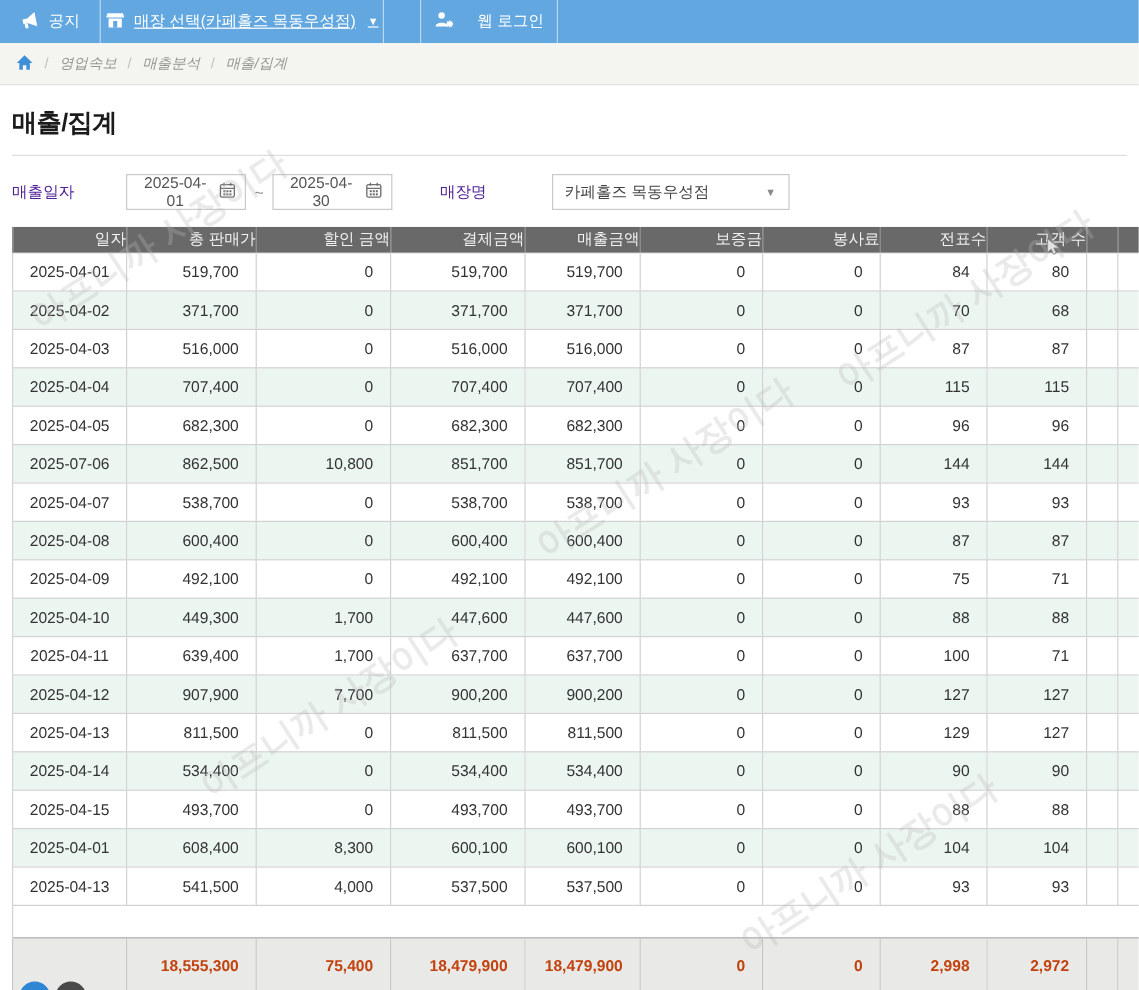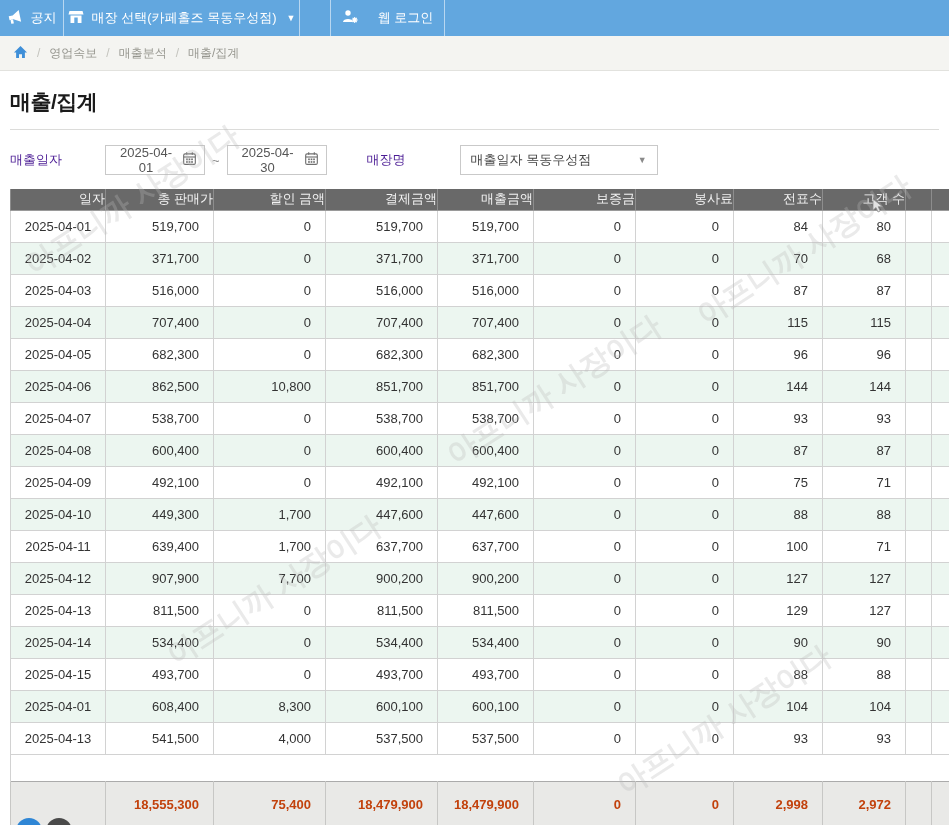--- a/index.html
+++ b/index.html
@@ -22,41 +22,41 @@
     font-size: 13px;
   }
   .tb-item {
     display: flex;
     align-items: center;
     justify-content: center;
     gap: 8px;
     cursor: pointer;
     white-space: nowrap;
   }
-  .tb-notice { width: 64px; border-right: 1px solid rgba(255,255,255,.55); }
-  .tb-store  { width: 236px; border-right: 1px solid rgba(255,255,255,.55); padding: 0 10px; }
+  .tb-notice { width: 84px; border-right: 1px solid rgba(255,255,255,.55); }
+  .tb-store  { width: 236px; border-right: 1px solid rgba(255,255,255,.55); padding: 0 10px; text-decoration: underline; }
   .tb-spacer { width: 30px; }
   .tb-login  { width: 115px; border-left: 1px solid rgba(255,255,255,.55); border-right: 1px solid rgba(255,255,255,.55); gap: 19px; }
   .tb-item svg { flex: 0 0 auto; }
   .caret-down { font-size: 9px; margin-left: 2px; }
 
   
   .breadcrumb {
     height: 35px;
     background: #f4f4f1;
     border-bottom: 1px solid #e2e2de;
     display: flex;
     align-items: center;
     padding: 0 13px;
     gap: 9px;
     font-size: 12px;
     color: #96968f;
   }
   .breadcrumb .sep { color: #c3c3bd; }
-  .crumb { cursor: pointer; }
+  .crumb { cursor: pointer; font-style: italic; }
 
   
   .title-wrap { padding: 17px 10px 0 10px; }
   .page-title { font-size: 21px; font-weight: bold; color: #1b1b1b; letter-spacing: -0.5px; }
   .title-divider { border-bottom: 1px solid #dcdcda; margin: 13px 10px 0 10px; }
 
   
   .filters {
     margin: 15px 0 0 10px;
     height: 30px;
@@ -276,21 +276,21 @@
             <rect x="7.1" y="10.8" width="1.8" height="1.8"></rect>
             <rect x="9.8" y="10.8" width="1.8" height="1.8"></rect>
           </g>
         </svg>
     </span>
   </div>
 
   <span class="f-label f-label-store">매장명</span>
 
   <div class="store-select">
-    <span class="sval">매출일자 목동우성점</span>
+    <span class="sval">카페홀즈 목동우성점</span>
     <span class="arrow">▼</span>
   </div>
 </div>
 
 <div class="table-wrap">
   <table class="grid" id="grid">
       <colgroup>
         <col style="width: 95px;">
         <col style="width: 108px;">
         <col style="width: 112px;">
@@ -378,21 +378,21 @@
           <td class="c-num">682,300</td>
           <td class="c-num">682,300</td>
           <td class="c-num">0</td>
           <td class="c-num">0</td>
           <td class="c-num">96</td>
           <td class="c-num">96</td>
           <td></td>
           <td></td>
         </tr>
         <tr class="even">
-          <td class="c-date">2025-04-06</td>
+          <td class="c-date">2025-07-06</td>
           <td class="c-num">862,500</td>
           <td class="c-num">10,800</td>
           <td class="c-num">851,700</td>
           <td class="c-num">851,700</td>
           <td class="c-num">0</td>
           <td class="c-num">0</td>
           <td class="c-num">144</td>
           <td class="c-num">144</td>
           <td></td>
           <td></td>

